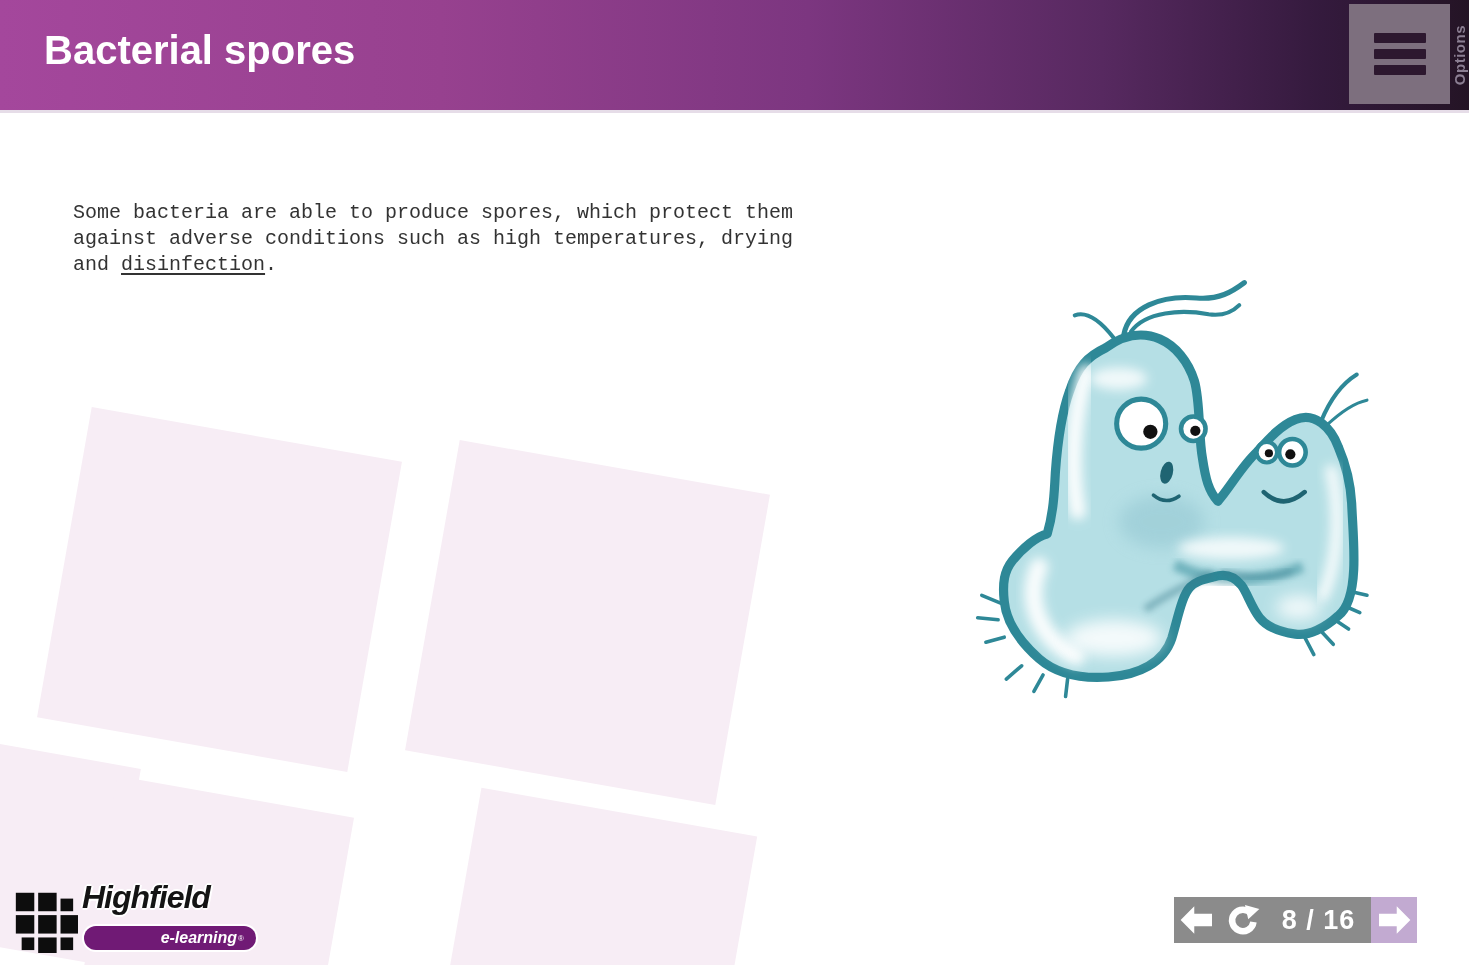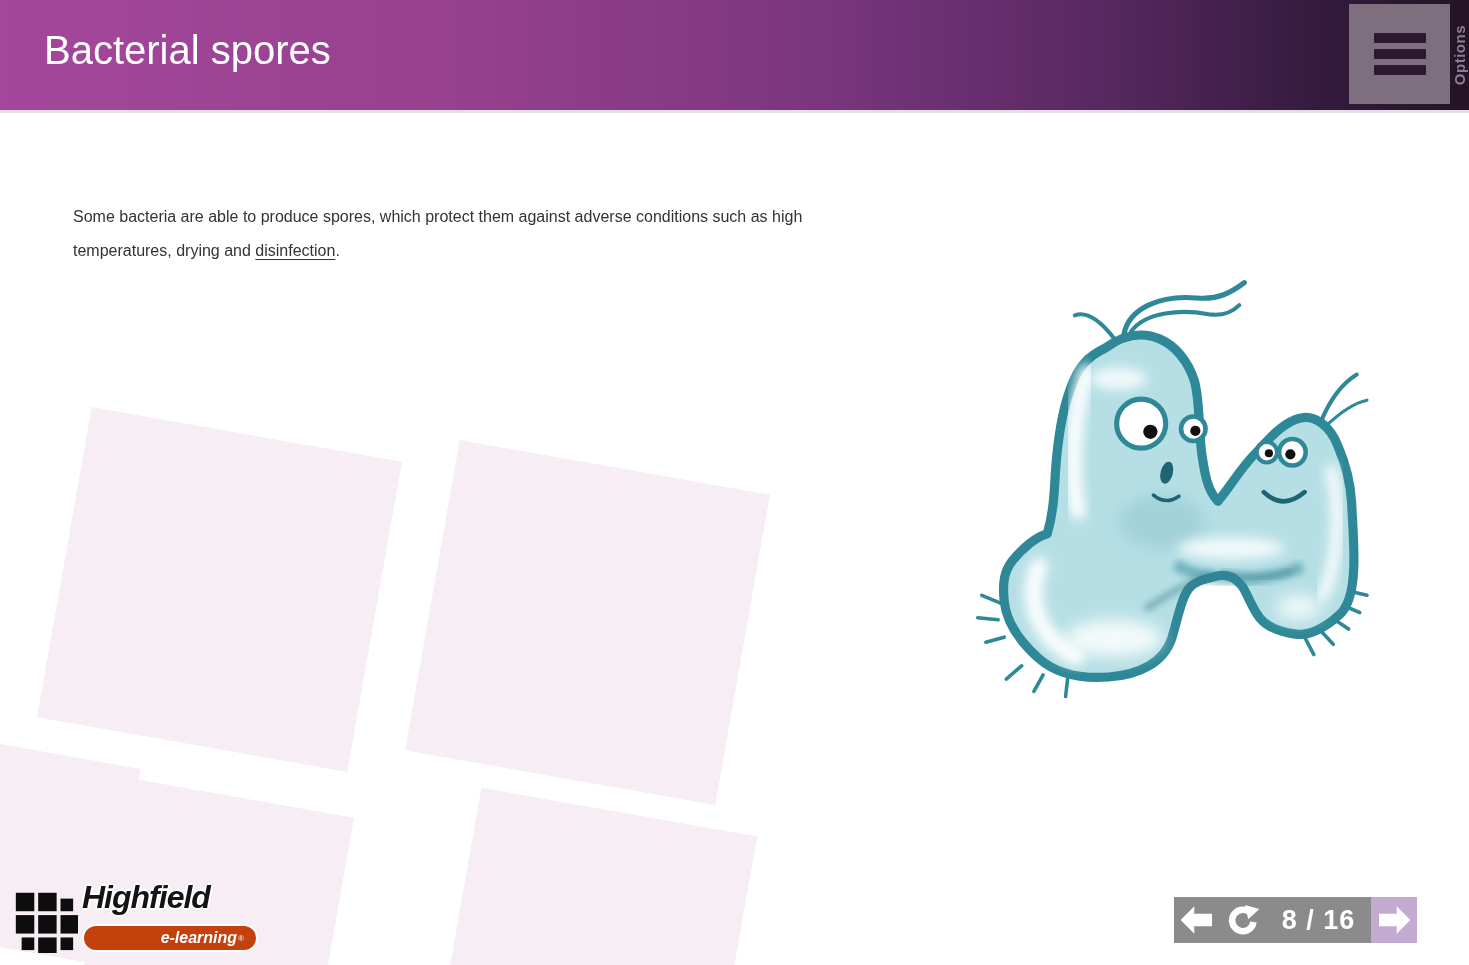--- a/index.html
+++ b/index.html
@@ -10,21 +10,21 @@
   }
   
   .header{
     position:absolute;left:0;top:0;width:1469px;height:110px;
     background:linear-gradient(90deg,#a4479c 0%,#97418f 30%,#7c3680 55%,#572960 75%,#341a3d 90%,#241425 100%);
     border-bottom:3px solid #e6dde8;
     z-index:5;
   }
   .page-title{
     position:absolute;left:44px;top:28px;margin:0;
-    font-size:40px;font-weight:normal;color:#ffffff;letter-spacing:0;
+    font-size:40px;font-weight:bold;color:#ffffff;letter-spacing:0;
   }
   .options-btn{
     position:absolute;top:4px;right:19px;width:101px;height:100px;
     background:#7d6f7e;cursor:pointer;
     display:flex;flex-direction:column;justify-content:center;align-items:center;gap:6px;
   }
   .options-btn .bar{width:52px;height:10px;background:#2d182f;border-radius:1px;}
   .options-label{
     position:absolute;top:0;right:0;width:19px;height:110px;
     display:flex;align-items:center;justify-content:center;
@@ -38,37 +38,37 @@
   .t1{left:62px;top:432px;width:315px;height:315px;}
   .t2{left:430px;top:465px;width:315px;height:315px;}
   .t3{left:-75px;top:750px;width:200px;height:200px;}
   .t4{left:95px;top:795px;width:240px;height:240px;}
   .t5{left:455px;top:810px;width:280px;height:280px;}
   
   .text-col{
     position:absolute;left:73px;top:200px;width:745px;z-index:2;
   }
   .text-col p{
-    margin:0 0 35px 0;font-size:16px;line-height:34px;color:#333333;
+    margin:0 0 35px 0;font-size:20px;line-height:26px;color:#333333;font-family:Liberation Mono, monospace;
   }
   .text-col .u{text-decoration:underline;text-underline-offset:3px;}
   
   .illustration{position:absolute;left:945px;top:258px;width:470px;height:460px;z-index:1;}
   
   .logo{position:absolute;left:10px;top:883px;z-index:2;}
   .logo-blocks{position:absolute;left:0;top:2px;}
   .logo-brand{
     position:absolute;left:72px;top:-4px;width:200px;
     font-size:32px;font-weight:bold;font-style:italic;color:#141414;letter-spacing:-1px;
     text-shadow:2px 0 0 #fff,-2px 0 0 #fff,0 2px 0 #fff,0 -2px 0 #fff,1px 1px 0 #fff,-1px -1px 0 #fff;
     white-space:nowrap;
   }
   .logo-pill{
     position:absolute;left:74px;top:43px;width:172px;height:24px;border-radius:12px;
-    background:#c2410c;display:flex;justify-content:flex-end;align-items:center;
+    background:#701a75;display:flex;justify-content:flex-end;align-items:center;
     padding-right:12px;box-sizing:border-box;
     box-shadow:0 0 0 2px #ffffff;
   }
   .logo-pill .sub{font-size:16px;font-weight:bold;font-style:italic;color:#ffffff;letter-spacing:0;}
   .logo-pill .reg{font-size:8px;color:#ffffff;vertical-align:super;margin-left:1px;}
   
   .nav{position:absolute;left:1174px;top:897px;display:flex;z-index:3;}
   .nav-btn{
     width:46px;height:46px;background:#8b8b8b;border:none;padding:0;cursor:pointer;
     display:flex;align-items:center;justify-content:center;

